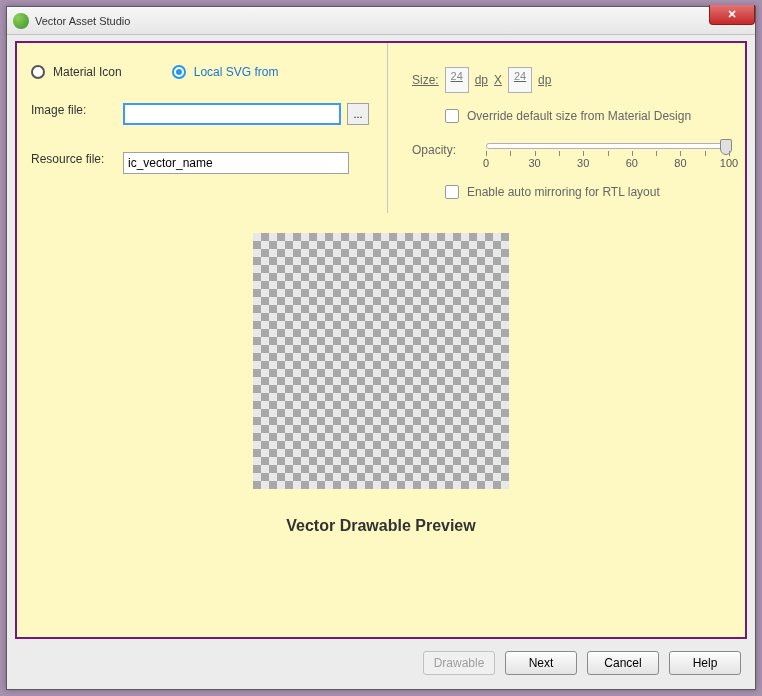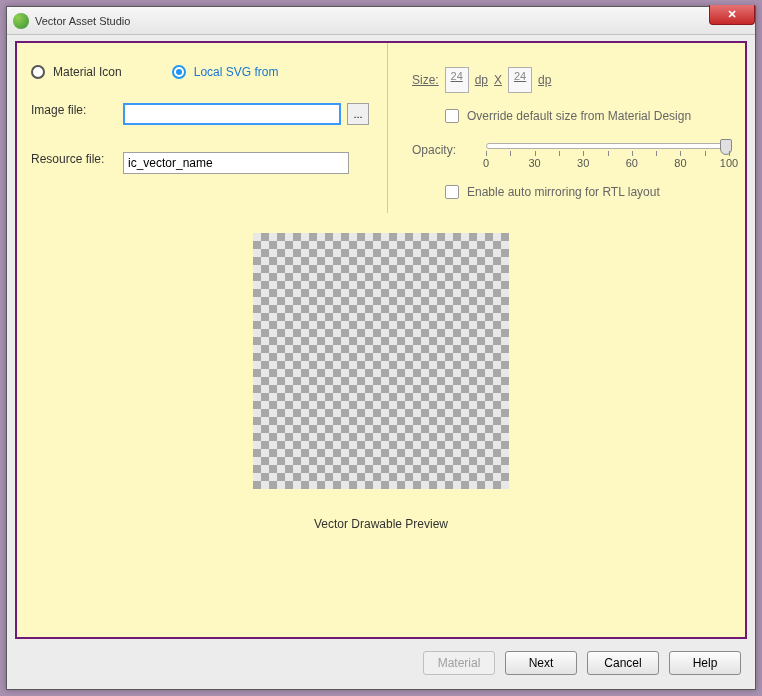--- a/index.html
+++ b/index.html
@@ -201,21 +201,21 @@
       margin: 0 auto 28px auto;
       background-image:
         linear-gradient(45deg, #a8a8a8 25%, transparent 25%),
         linear-gradient(-45deg, #a8a8a8 25%, transparent 25%),
         linear-gradient(45deg, transparent 75%, #a8a8a8 75%),
         linear-gradient(-45deg, transparent 75%, #a8a8a8 75%);
       background-size: 16px 16px;
       background-position: 0 0, 0 8px, 8px -8px, -8px 0;
       background-color: #e8e8e8;
     }
-    .preview-caption { color: #333; font-size: 12px; }
+    .preview-caption { color: #333; font-size: 16px; font-weight: bold; }
     .button-bar {
       position: absolute;
       left: 8px; right: 8px; bottom: 8px;
       height: 36px;
       display: flex;
       justify-content: flex-end;
       align-items: center;
       gap: 10px;
       padding-right: 6px;
     }
@@ -324,18 +324,18 @@
       </div>
     </div>
 
     <div class="preview-area">
       <div class="checker"></div>
       <div class="preview-caption">Vector Drawable Preview</div>
     </div>
   </div>
 
   <div class="button-bar">
-    <button class="btn disabled">Material</button>
+    <button class="btn disabled">Drawable</button>
     <button class="btn">Next</button>
     <button class="btn">Cancel</button>
     <button class="btn">Help</button>
   </div>
 </div>
 
 </body></html>

